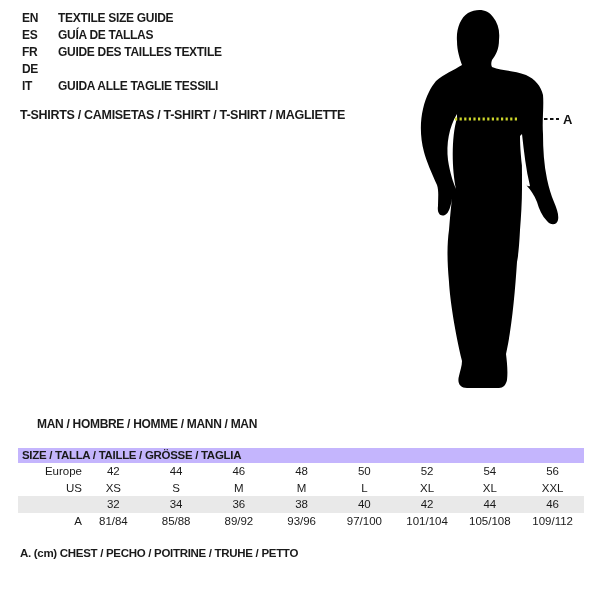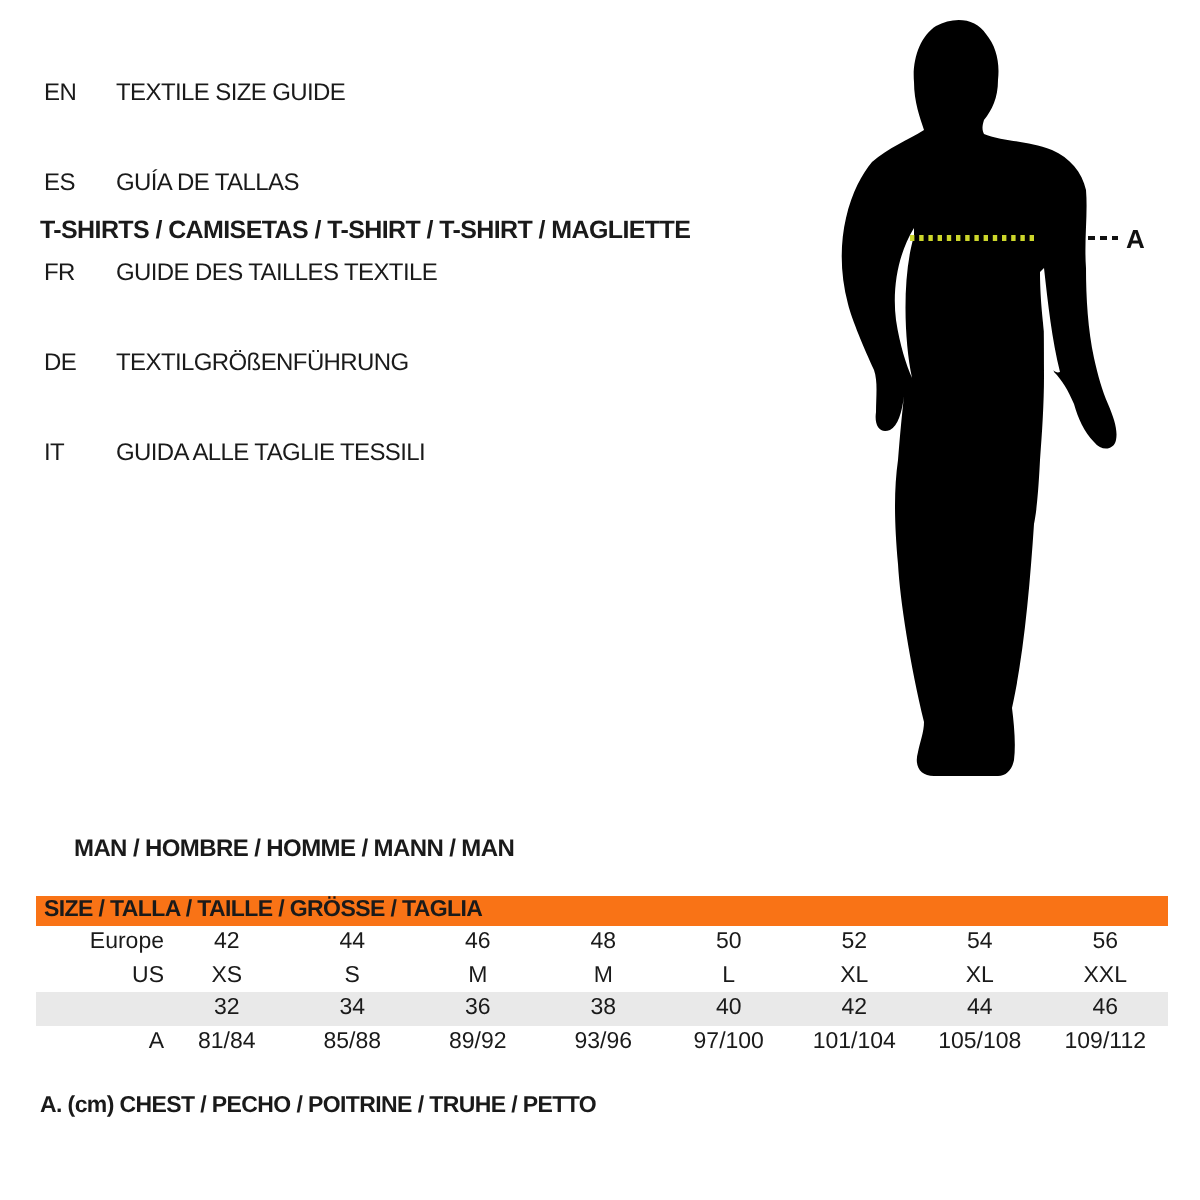--- a/index.html
+++ b/index.html
@@ -5,21 +5,21 @@
   html,body { margin:0; padding:0; }
   body {
     width:600px; height:600px; position:relative; overflow:hidden;
     background:#ffffff; color:#1a1a1a;
     font-family:"Liberation Sans", sans-serif;
   }
   .abs { position:absolute; }
 
   
   .lang-block { top:10px; left:22px; }
-  .lang-row { display:flex; line-height:17px; font-size:12px; font-weight:400; letter-spacing:-0.3px;margin-top:28px; }
+  .lang-row { display:flex; line-height:17px; font-size:12px; font-weight:700; letter-spacing:-0.3px; }
   .lang-code { width:36px; }
   .lang-label { white-space:nowrap; }
 
   
   .categories { top:106px; left:20px; font-size:12.5px; font-weight:700; line-height:18px; letter-spacing:-0.3px; white-space:nowrap; }
 
   
   .figure-wrap { left:405px; top:2px; width:195px; height:398px; }
 
   
@@ -49,21 +49,20 @@
   <div class="lang-row">
     <span class="lang-code">ES</span>
     <span class="lang-label">GUÍA DE TALLAS</span>
   </div>
   <div class="lang-row">
     <span class="lang-code">FR</span>
     <span class="lang-label">GUIDE DES TAILLES TEXTILE</span>
   </div>
   <div class="lang-row">
     <span class="lang-code">DE</span>
-    <span class="lang-label">TEXTILGRÖßENFÜHRUNG</span>
   </div>
   <div class="lang-row">
     <span class="lang-code">IT</span>
     <span class="lang-label">GUIDA ALLE TAGLIE TESSILI</span>
   </div>
 </div>
 
 <div class="abs categories">
   <div>T-SHIRTS / CAMISETAS / T-SHIRT / T-SHIRT / MAGLIETTE</div>
 </div>
@@ -122,21 +121,21 @@
       Z"></path>
     <line x1="50" y1="117" x2="113" y2="117" stroke="#ccd62b" stroke-width="3" stroke-dasharray="2.2 2.4"></line>
     <line x1="139" y1="117" x2="154" y2="117" stroke="#111111" stroke-width="2" stroke-dasharray="3.5 2.5"></line>
     <text x="158" y="122" font-size="13" font-weight="bold" fill="#111111" font-family="Liberation Sans, sans-serif">A</text>
   </svg>
 </div>
 
 <div class="abs section-title">MAN / HOMBRE / HOMME / MANN / MAN</div>
 
 <div class="abs size-table">
-  <div class="thead" style="background: #f97316;">SIZE / TALLA / TAILLE / GRÖSSE / TAGLIA</div>
+  <div class="thead" style="background: #c4b5fd;">SIZE / TALLA / TAILLE / GRÖSSE / TAGLIA</div>
 
   <div class="trow">
     <div class="tlabel">Europe</div>
     <div class="tcell">42</div>
     <div class="tcell">44</div>
     <div class="tcell">46</div>
     <div class="tcell">48</div>
     <div class="tcell">50</div>
     <div class="tcell">52</div>
     <div class="tcell">54</div>

